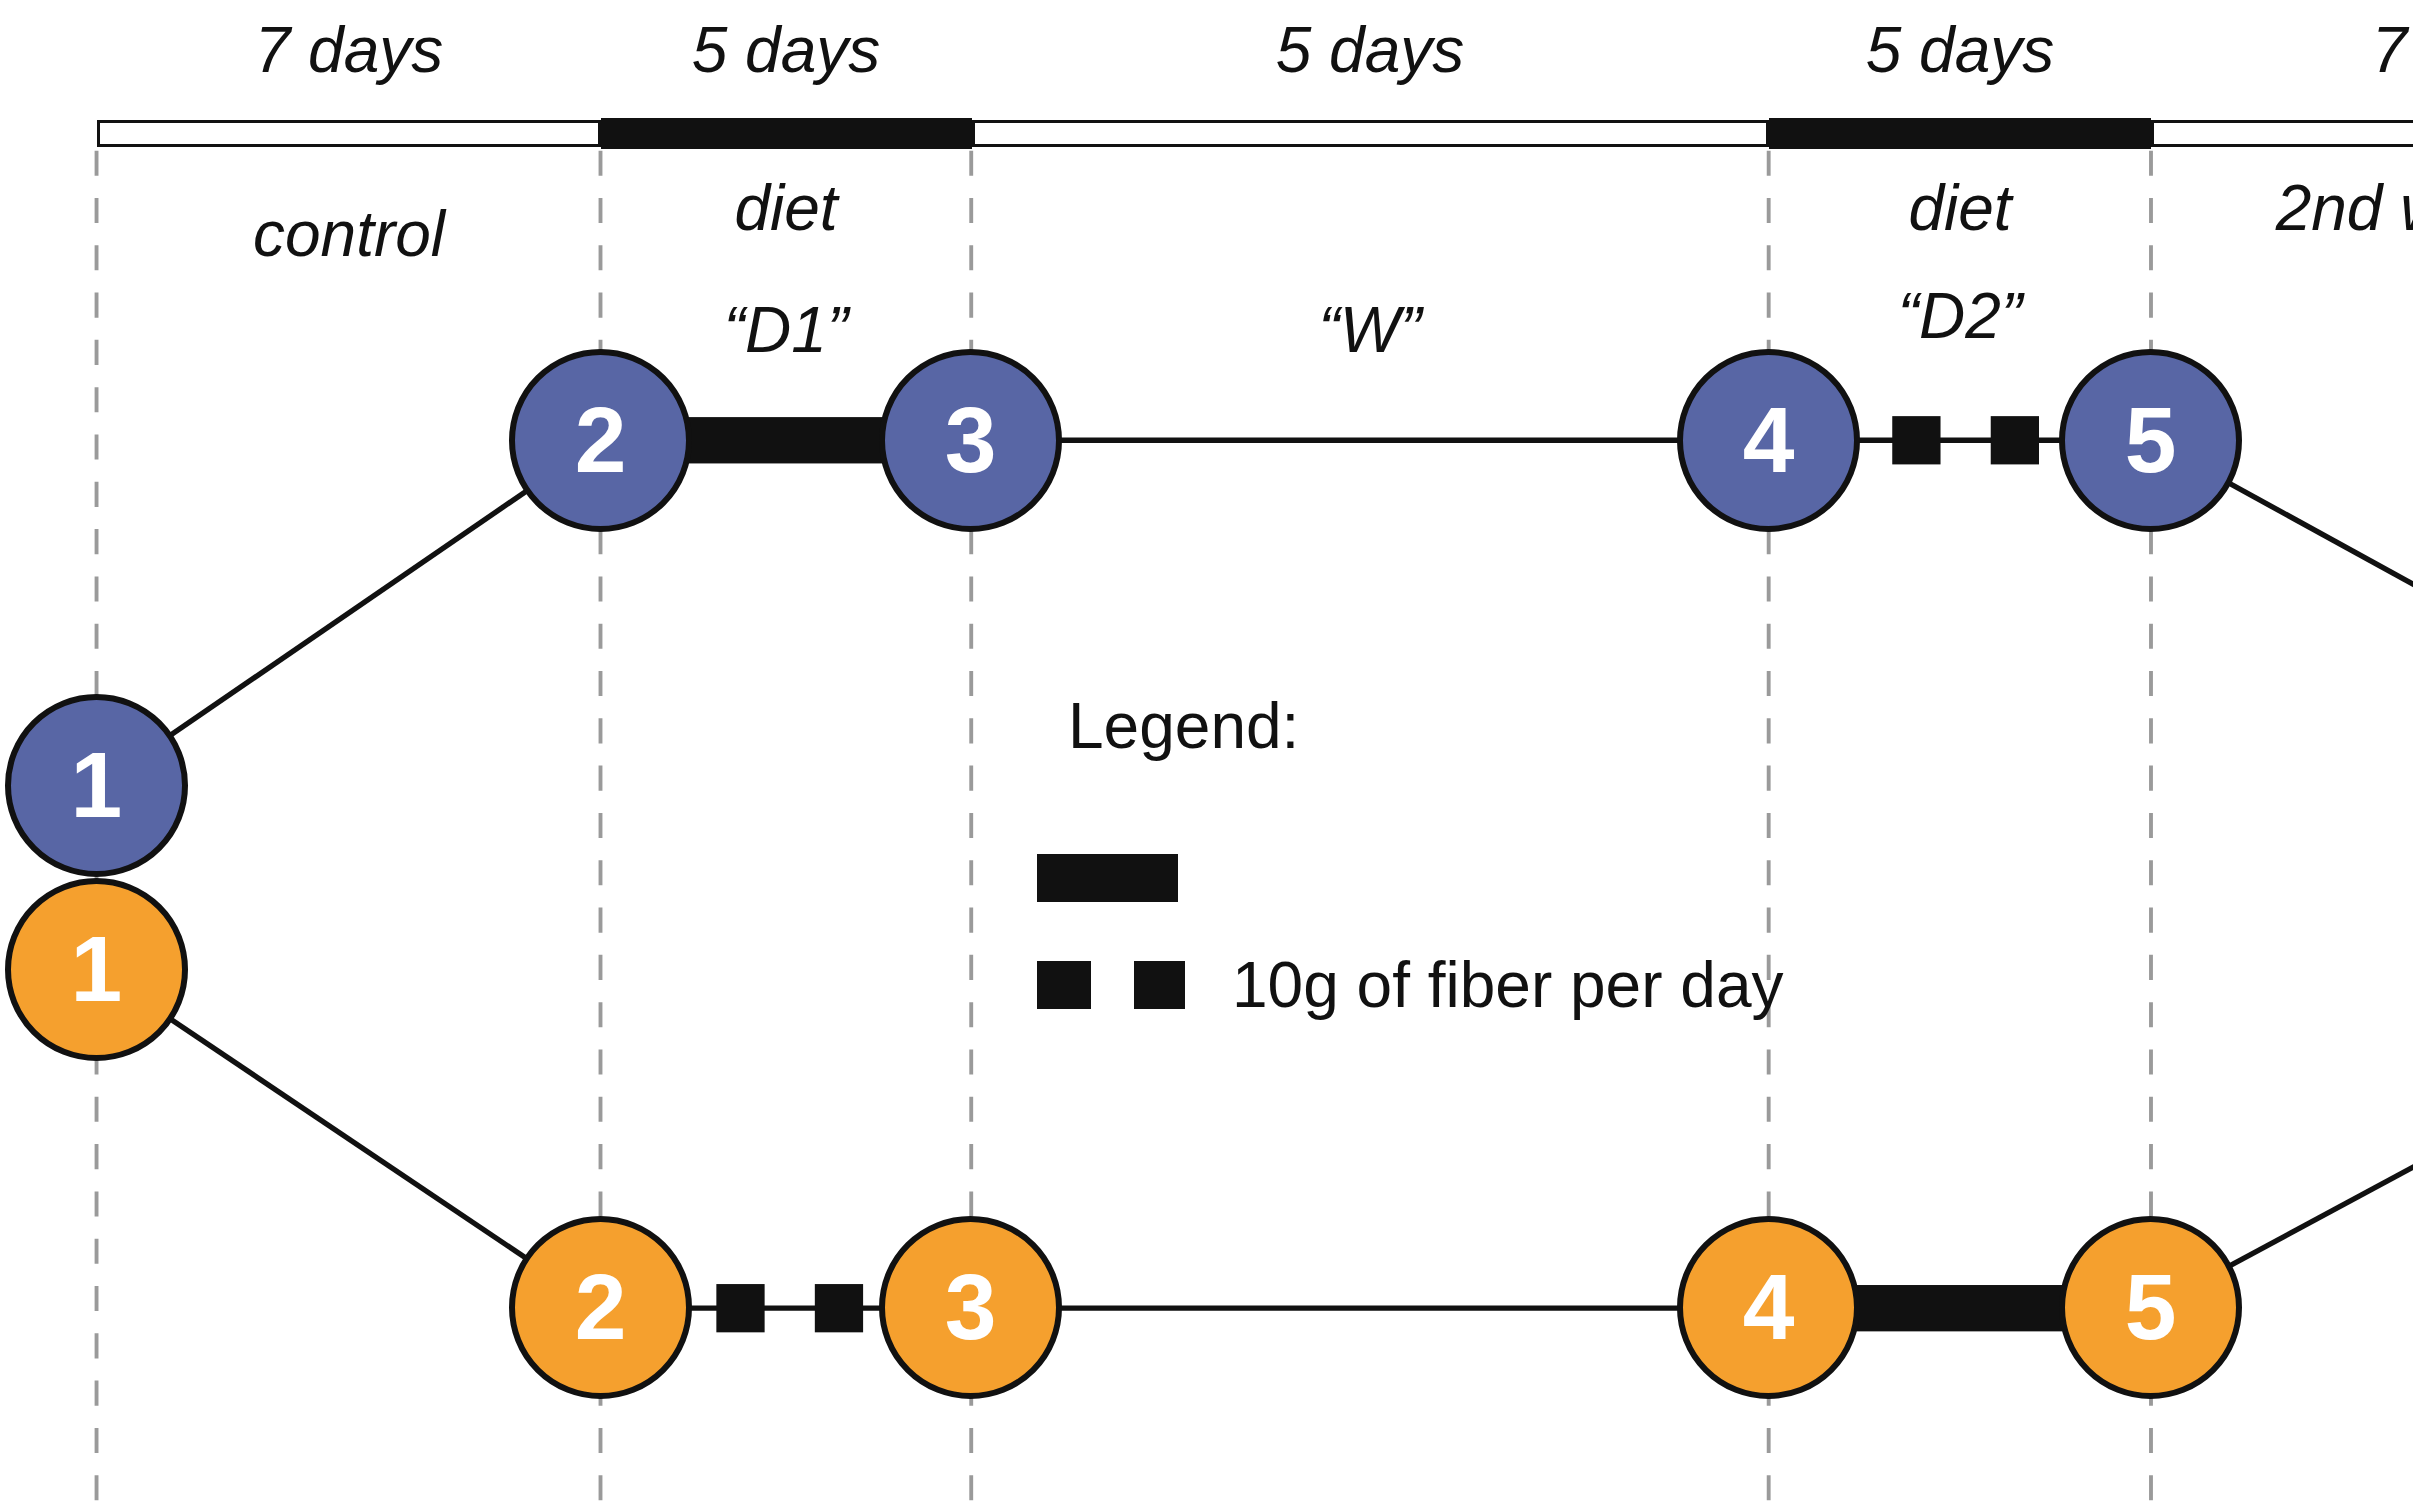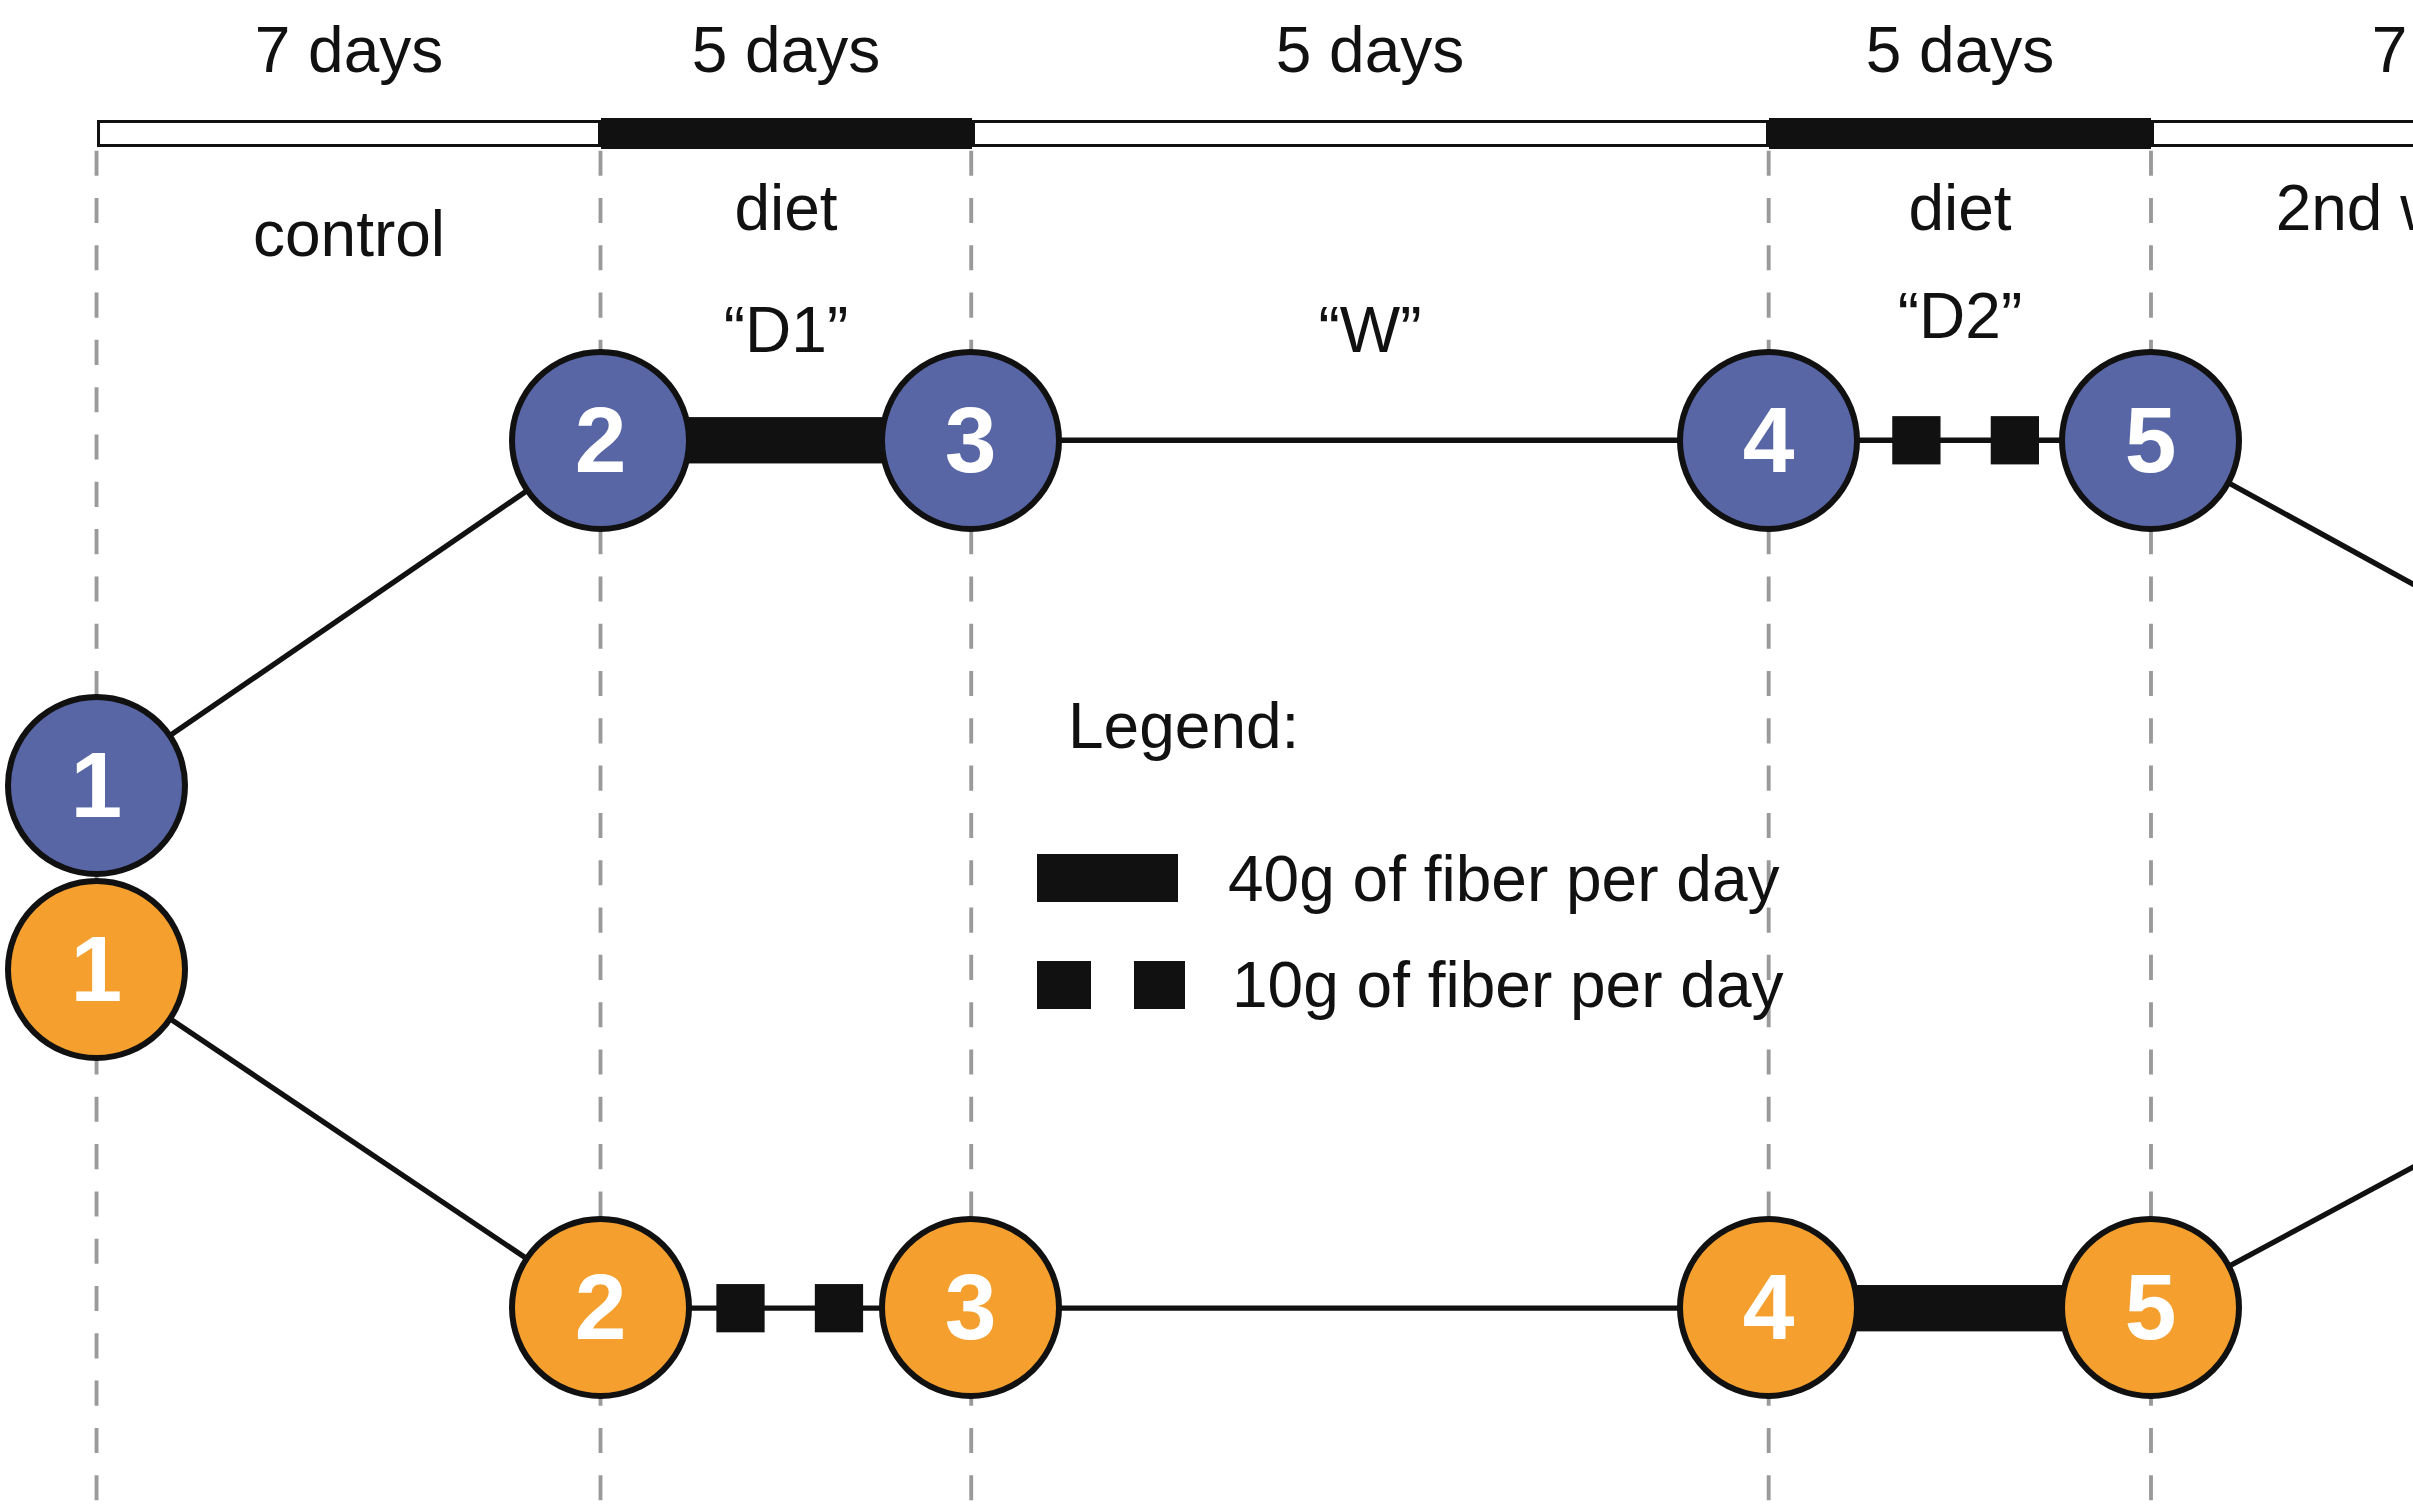--- a/index.html
+++ b/index.html
@@ -43,21 +43,21 @@
     margin-top: -1.9px;
   }
   
   .lbl {
     position: absolute;
     font-size: 64px;
     line-height: 64px;
     white-space: nowrap;
     color: #111111;
   }
-  .lbl.centered { transform: translateX(-50%); text-align: center; }
+  .lbl.centered { transform: translateX(-50%); text-align: center; font-style: italic; }
   
   .node {
     position: absolute;
     width: 183px; height: 183px;
     border-radius: 50%;
     border: 6.3px solid #111111;
     box-sizing: border-box;
     display: flex;
     align-items: center;
     justify-content: center;
@@ -126,21 +126,20 @@
   <div class="lbl centered" style="left:786px; top:176px;">diet</div>
   <div class="lbl centered" style="left:1960px; top:176px;">diet</div>
   <div class="lbl centered" style="left:2466px; top:176px;">2nd wash out</div>
 
   <div class="lbl centered" style="left:786px; top:298px;">“D1”</div>
   <div class="lbl centered" style="left:1370px; top:298px;">“W”</div>
   <div class="lbl centered" style="left:1960px; top:284px;">“D2”</div>
 
   <div class="lbl" style="left:1068px; top:694px;">Legend:</div>
   <div class="swatch" style="left:1037px; top:854px; width:141px; height:48px;"></div>
-  <div class="lbl" style="left:1228px; top:847px;">40g of fiber per day</div>
   <div class="swatch" style="left:1037px; top:961px; width:54px; height:48px;"></div>
   <div class="swatch" style="left:1134px; top:961px; width:51px; height:48px;"></div>
   <div class="lbl" style="left:1232px; top:953px;text-align:right;">10g of fiber per day</div>
 
   <div class="node blue" style="left:4.8px;   top:694px;">1</div>
   <div class="node blue" style="left:509px; top:349px;">2</div>
   <div class="node blue" style="left:879px; top:349px;">3</div>
   <div class="node blue" style="left:1677px; top:349px;">4</div>
   <div class="node blue" style="left:2059px; top:349px;">5</div>
 

